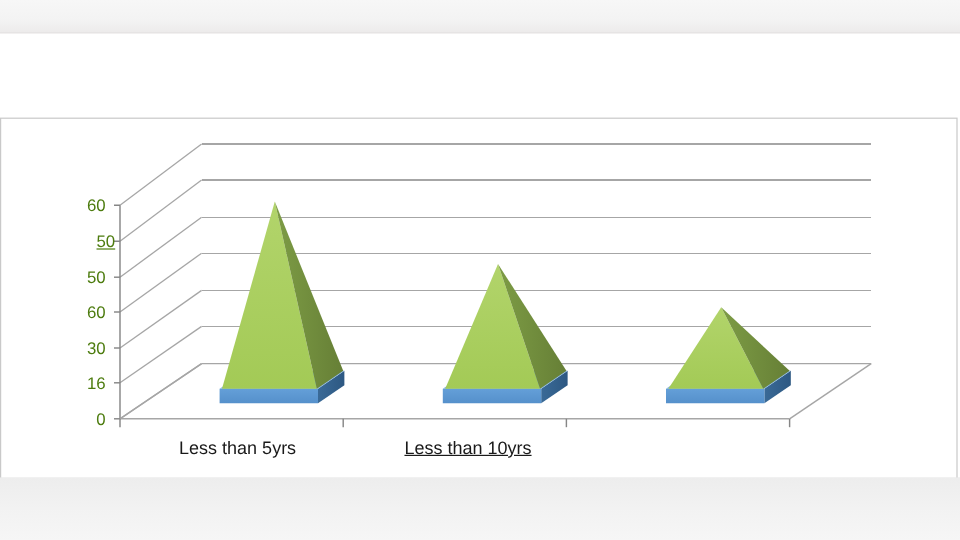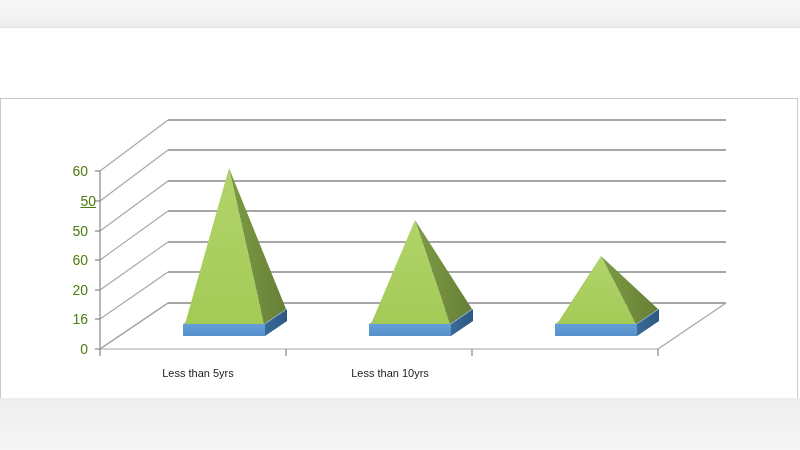--- a/index.html
+++ b/index.html
@@ -32,21 +32,21 @@
   .ytick{
     position:absolute;
     font-size:14px;color:#4d7c0f;
     text-align:right;width:34px;
     line-height:14px;
     letter-spacing:0px;
   }
   
   .xlabel{
     position:absolute;
-    font-size:11px;color:#1a1a1a;
+    font-size:15px;color:#1a1a1a;
     text-align:center;
     line-height:15px;
     white-space:nowrap;
   }
 </style>
 </head>
 <body>
 
 <div id="stage">
 
@@ -153,25 +153,25 @@
         <polygon points="557,296 636,296 601,228" fill="url(#gGreenFront)"></polygon>
         <polygon points="636,296 658,281 601,228" fill="url(#gGreenSide)"></polygon>
       </g>
 
     </svg>
 
     <div class="ytick" style="left:54px;top:136px;">60</div>
     <div class="ytick" style="left:62px;top:166px;text-decoration:underline;">50</div>
     <div class="ytick" style="left:54px;top:196px;">50</div>
     <div class="ytick" style="left:54px;top:225px;">60</div>
-    <div class="ytick" style="left:54px;top:255px;">20</div>
+    <div class="ytick" style="left:54px;top:255px;">30</div>
     <div class="ytick" style="left:54px;top:284px;">16</div>
     <div class="ytick" style="left:54px;top:314px;">0</div>
 
     <div class="xlabel" style="left:118px;top:338px;width:160px;">Less than 5yrs</div>
-    <div class="xlabel" style="left:305px;top:338px;width:170px;">Less than 10yrs</div>
+    <div class="xlabel" style="left:305px;top:338px;width:170px;text-decoration:underline;">Less than 10yrs</div>
 
   </div>
 
   <div class="band-edge" style="top:398px;"></div>
   <div class="band bottom"></div>
 
 </div>
 
 </body></html>

